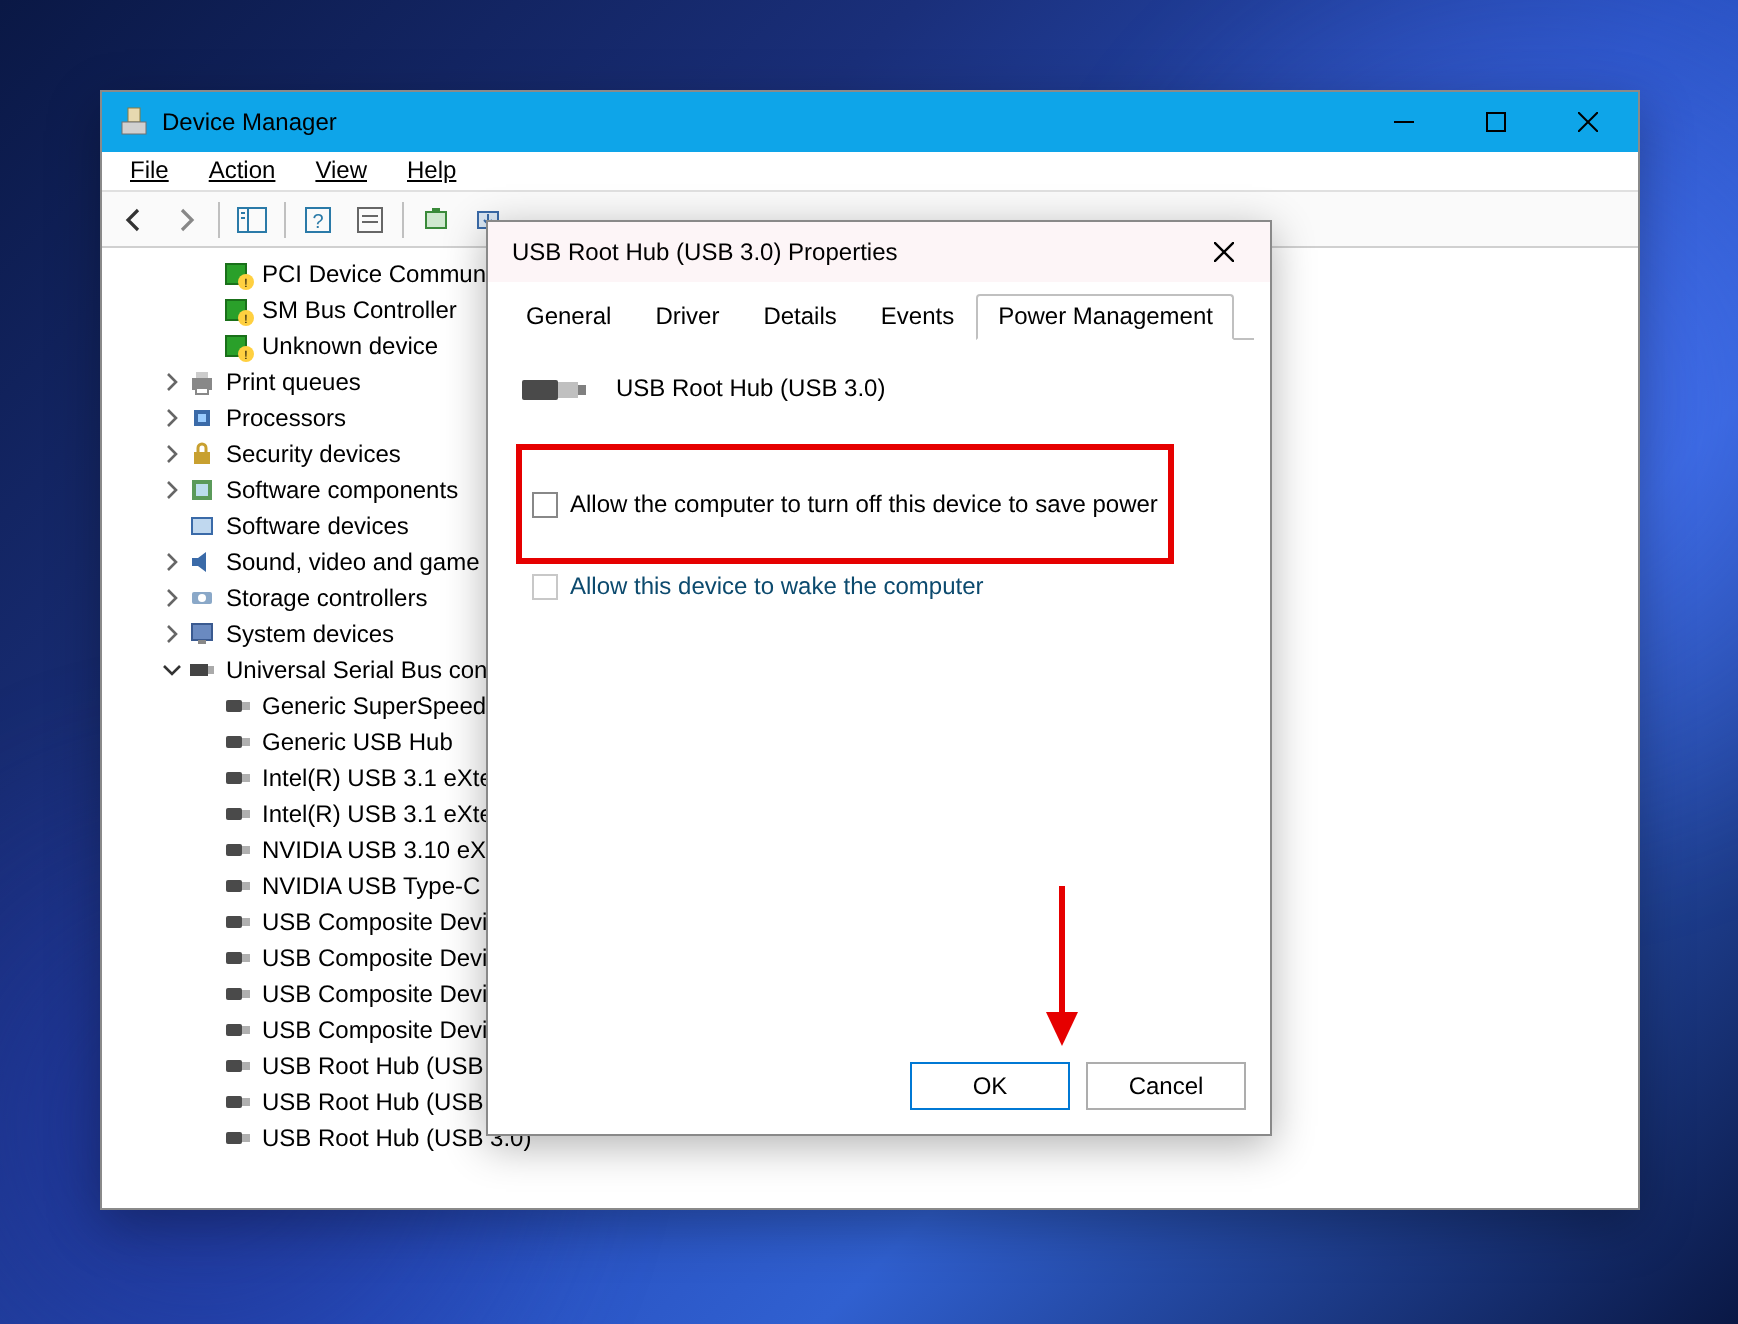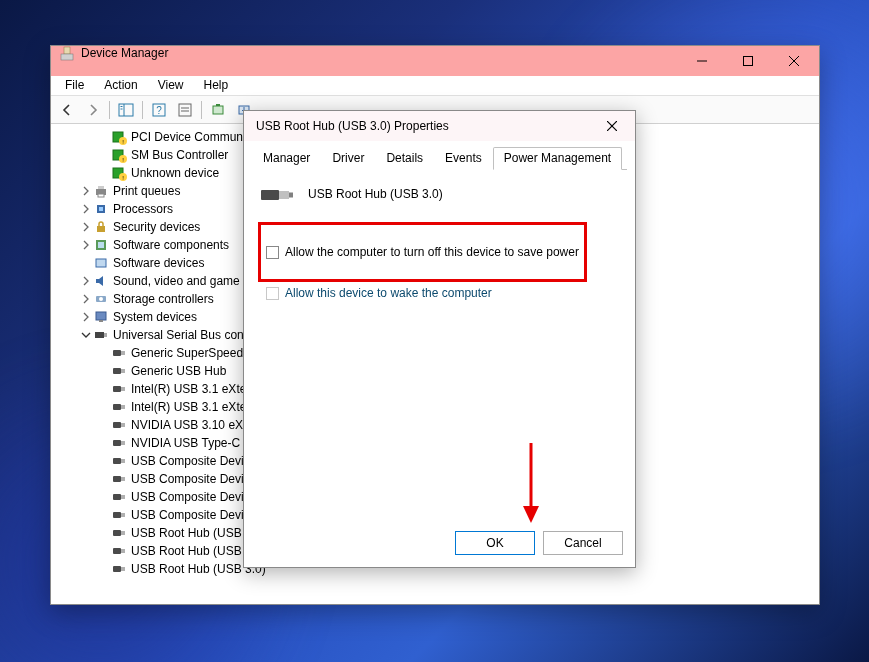--- a/index.html
+++ b/index.html
@@ -22,41 +22,42 @@
   top: 45px;
   width: 770px;
   height: 560px;
   background: #ffffff;
   border: 1px solid #8a8a8a;
   box-shadow: 0 8px 25px rgba(0,0,0,0.3);
 }
 .titlebar {
   height: 30px;
   display: flex;
-  align-items: flex-start;
+  align-items: center;
   padding: 0 2px 0 8px;
-  background: #fca5a5;
+  background: #0ea5e9;
 }
 .titlebar-icon {
   width: 16px; height: 16px; margin-right: 6px;
   display: inline-flex; align-items: center; justify-content: center;
 }
 .title-text { font-size: 12px; color: #000; }
 .win-controls { margin-left: auto; display: flex; }
 .win-btn {
   width: 46px; height: 30px; display: flex; align-items: center; justify-content: center;
   color: #000;
 }
 .win-btn svg { width: 10px; height: 10px; }
 
 .menubar {
   height: 20px;
   display: flex;
   padding: 0 4px;
   border-bottom: 1px solid #e0e0e0;
+  text-decoration: underline;
 }
 .menu-item { padding: 2px 10px; font-size: 12px; }
 
 .toolbar {
   height: 28px;
   display: flex;
   align-items: center;
   padding: 2px 4px;
   gap: 2px;
   border-bottom: 1px solid #d0d0d0;
@@ -560,21 +561,21 @@
     <span class="dlg-title">USB Root Hub (USB 3.0) Properties</span>
     <div class="dlg-close">
       <svg width="10" height="10" viewBox="0 0 10 10">
           <line x1="0" y1="0" x2="10" y2="10" stroke="#000" stroke-width="1.2"></line>
           <line x1="10" y1="0" x2="0" y2="10" stroke="#000" stroke-width="1.2"></line>
         </svg>
     </div>
   </div>
 
   <div class="tabstrip" id="tabstrip">
-      <div class="tab">Manager</div>
+      <div class="tab">General</div>
       <div class="tab">Driver</div>
       <div class="tab">Details</div>
       <div class="tab">Events</div>
       <div class="tab active">Power Management</div>
     </div>
 
   <div class="dlg-body">
     <div class="device-row">
       <span class="usb-plug-icon">
         <svg viewBox="0 0 34 20">

